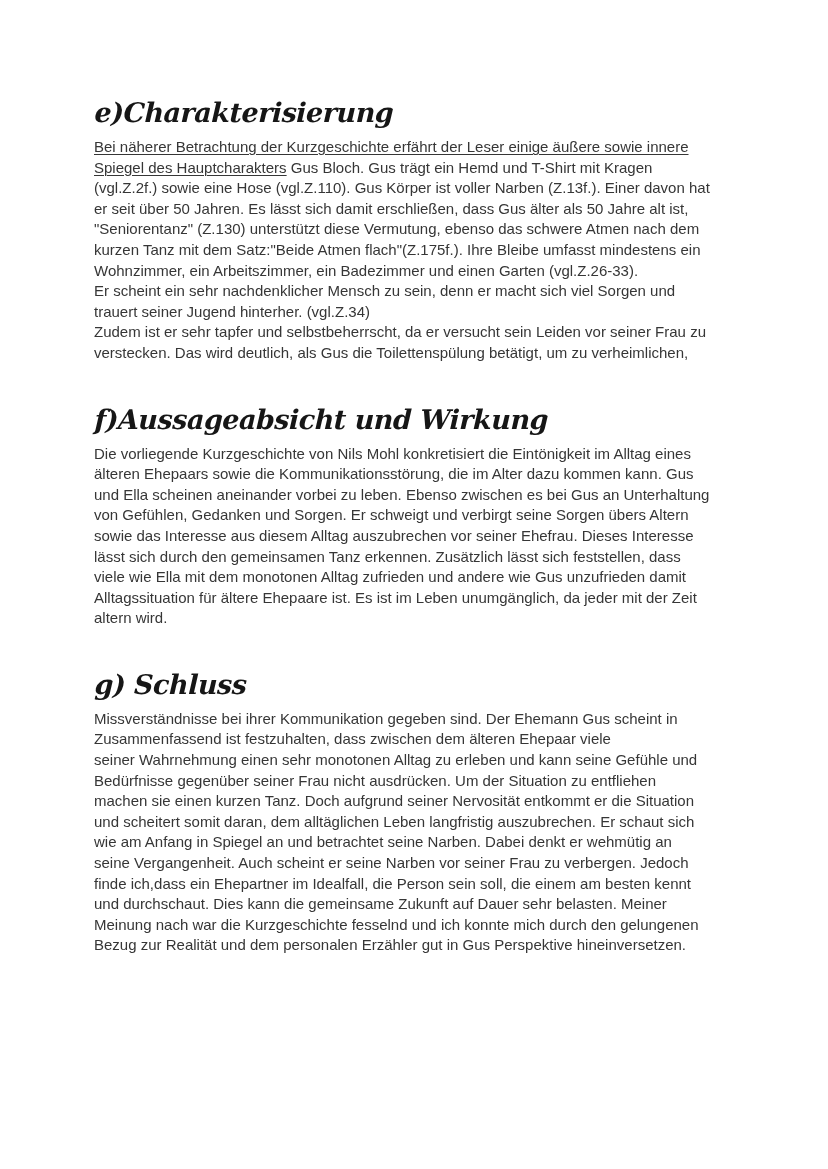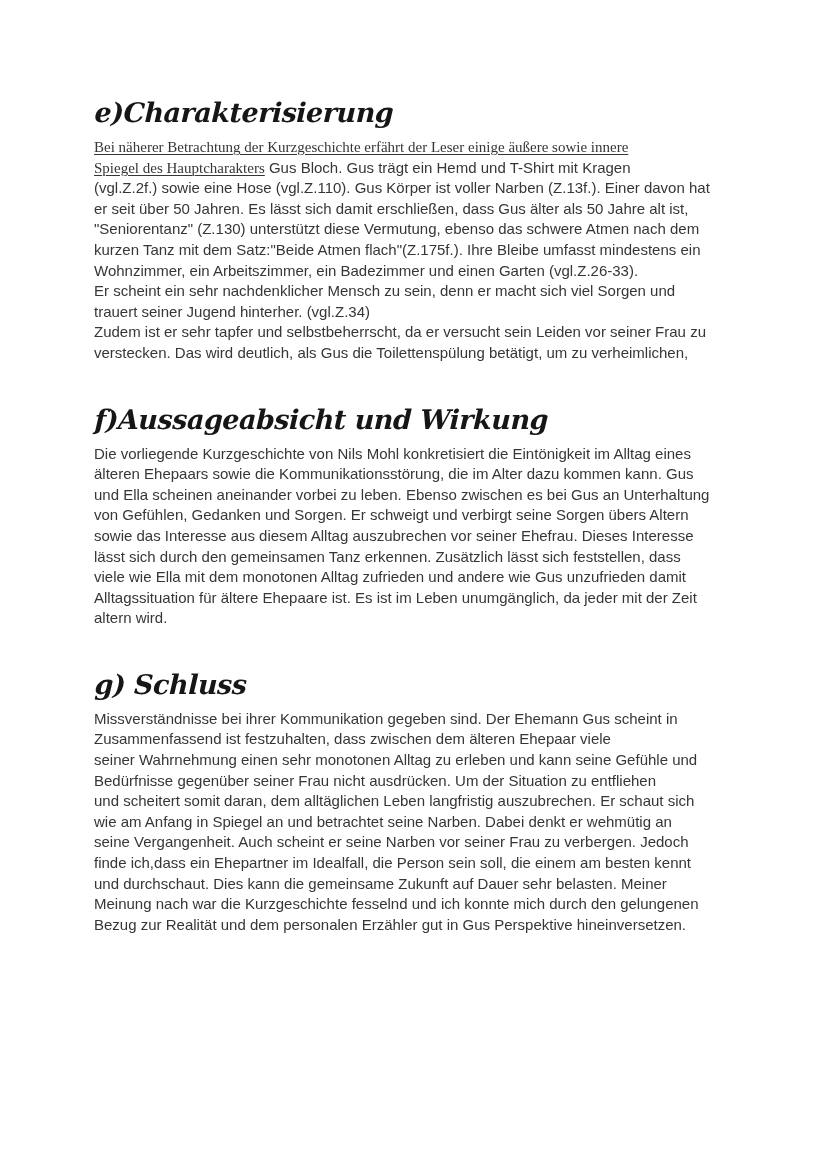--- a/index.html
+++ b/index.html
@@ -41,21 +41,20 @@
     line-height: 20.6px;
     color: var(--body-color, #363636);
   }
   .text-line {
     white-space: pre;
   }
   .underlined {
     text-decoration: underline;
     text-decoration-thickness: 1px;
     text-underline-offset: 2px;
-    font-family: Liberation Serif, serif;
   }
 </style>
 </head>
 <body>
 
 <main class="page" style="--page-bg: #ffffff; --heading-color: #161616; --body-color: #363636;">
   <div class="content">
 
     <section class="doc-section first">
       <h2 class="script-heading">e)Charakterisierung</h2>
@@ -89,20 +88,21 @@
         </div>
     </section>
 
     <section class="doc-section later">
       <h2 class="script-heading">g) Schluss</h2>
       <div class="paragraph">
           <div class="text-line"><span>Missverständnisse bei ihrer Kommunikation gegeben sind. Der Ehemann Gus scheint in</span></div>
           <div class="text-line"><span>Zusammenfassend ist festzuhalten, dass zwischen dem älteren Ehepaar viele</span></div>
           <div class="text-line"><span>seiner Wahrnehmung einen sehr monotonen Alltag zu erleben und kann seine Gefühle und</span></div>
           <div class="text-line"><span>Bedürfnisse gegenüber seiner Frau nicht ausdrücken. Um der Situation zu entfliehen</span></div>
+          <div class="text-line"><span>machen sie einen kurzen Tanz. Doch aufgrund seiner Nervosität entkommt er die Situation</span></div>
           <div class="text-line"><span>und scheitert somit daran, dem alltäglichen Leben langfristig auszubrechen. Er schaut sich</span></div>
           <div class="text-line"><span>wie am Anfang in Spiegel an und betrachtet seine Narben. Dabei denkt er wehmütig an</span></div>
           <div class="text-line"><span>seine Vergangenheit. Auch scheint er seine Narben vor seiner Frau zu verbergen. Jedoch</span></div>
           <div class="text-line"><span>finde ich,dass ein Ehepartner im Idealfall, die Person sein soll, die einem am besten kennt</span></div>
           <div class="text-line"><span>und durchschaut. Dies kann die gemeinsame Zukunft auf Dauer sehr belasten. Meiner</span></div>
           <div class="text-line"><span>Meinung nach war die Kurzgeschichte fesselnd und ich konnte mich durch den gelungenen</span></div>
           <div class="text-line"><span>Bezug zur Realität und dem personalen Erzähler gut in Gus Perspektive hineinversetzen.</span></div>
         </div>
     </section>
 

